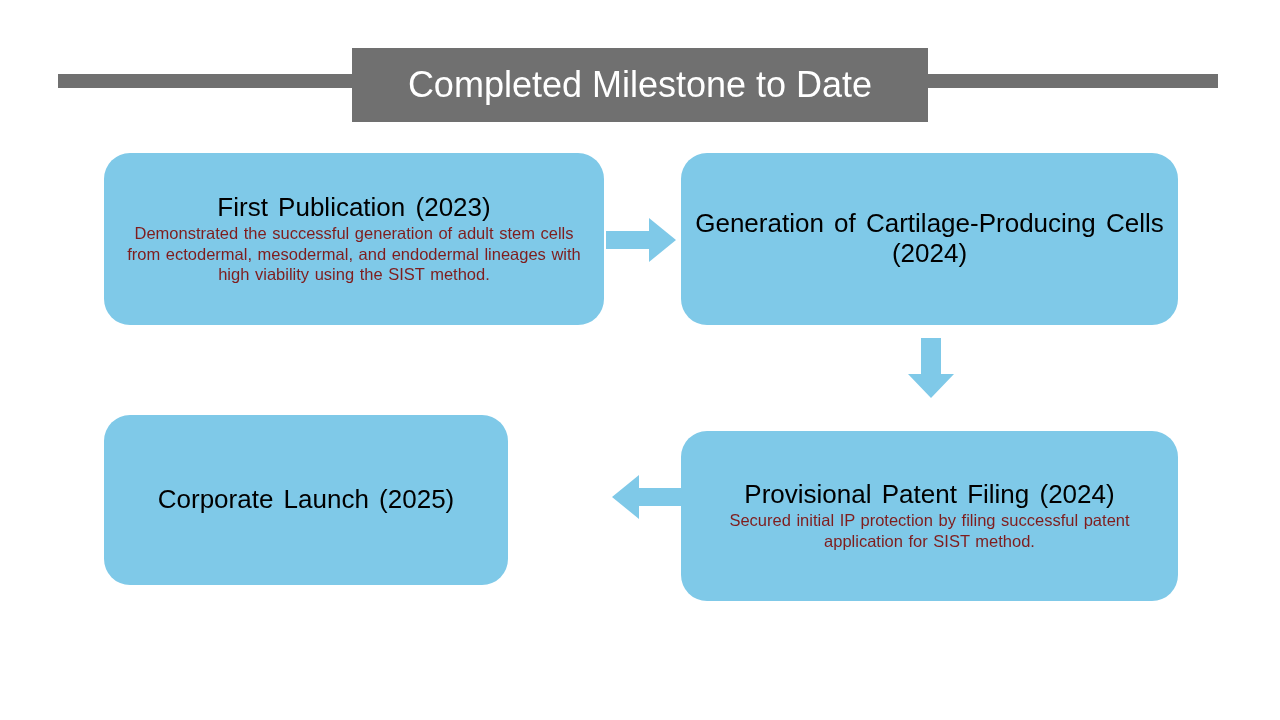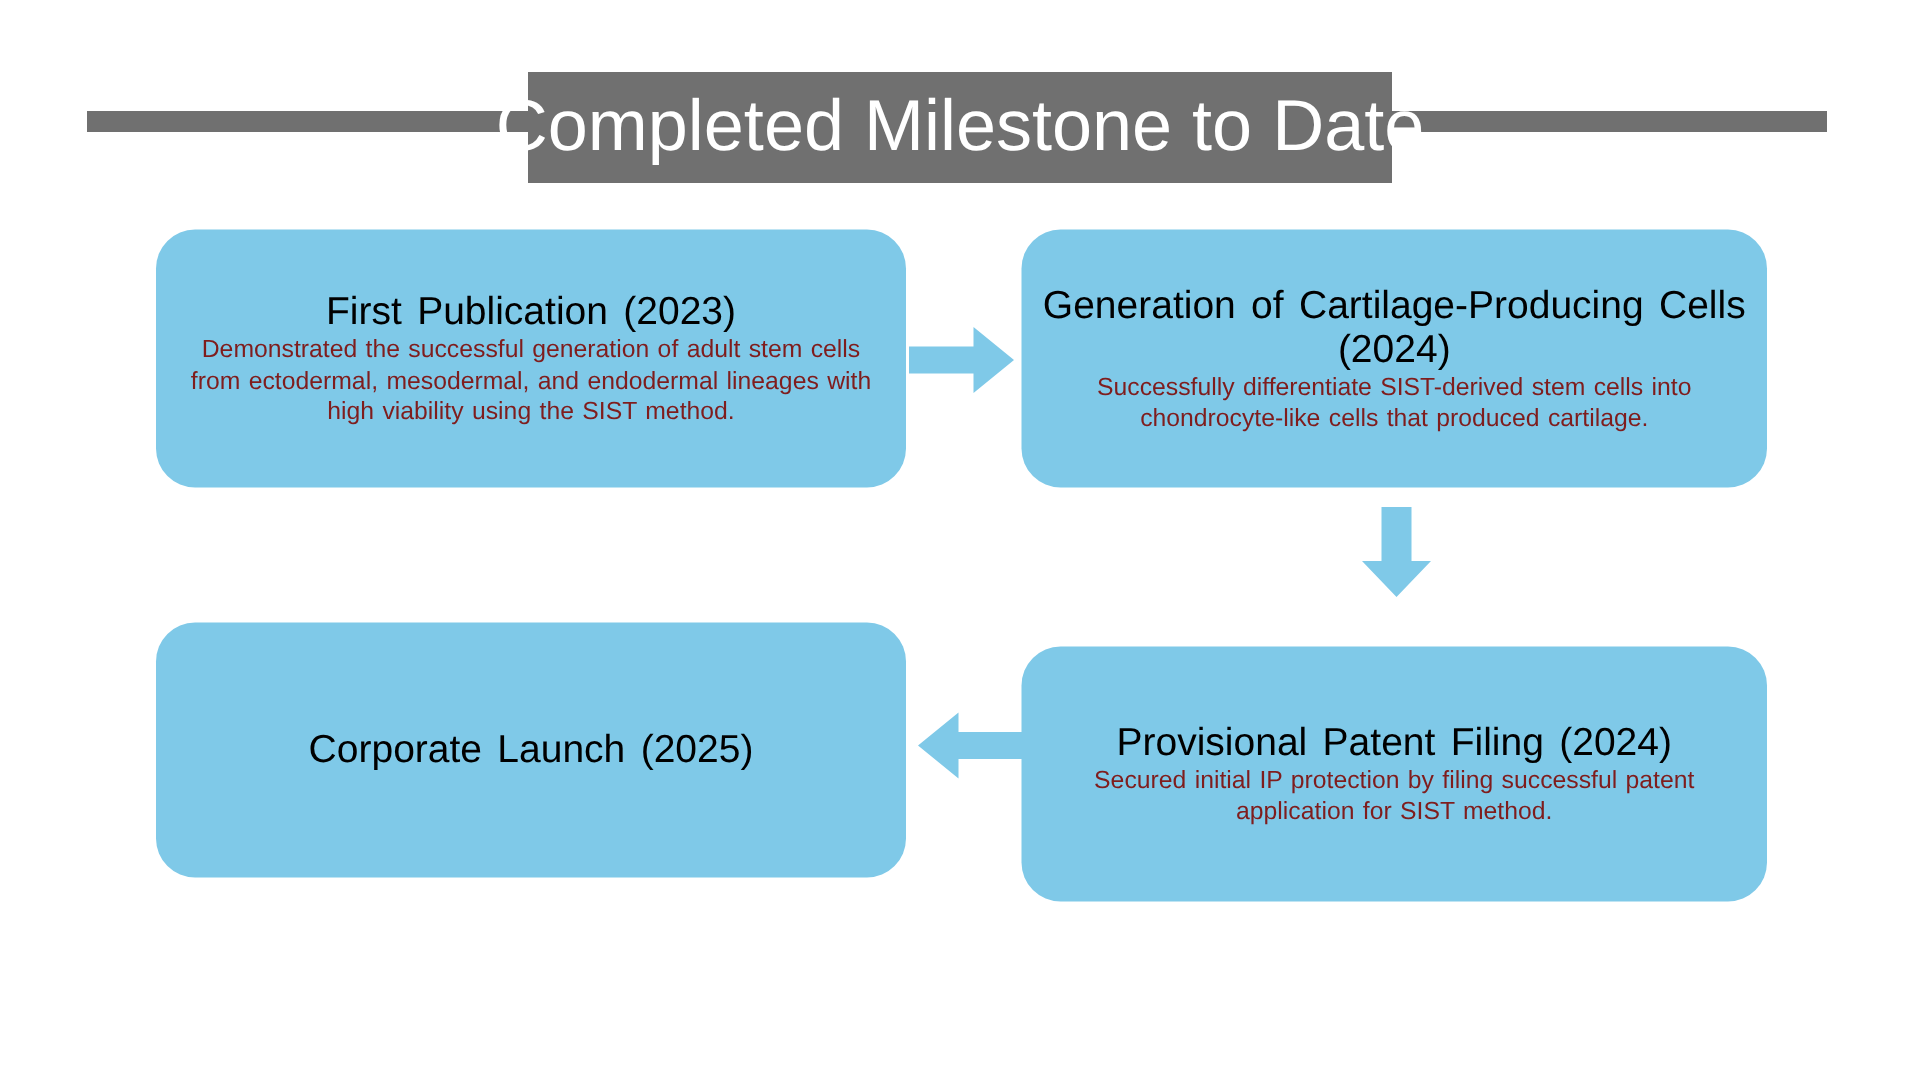--- a/index.html
+++ b/index.html
@@ -36,21 +36,21 @@
     top: 48px;
     width: 576px;
     height: 74px;
     background: #707070;
     display: flex;
     align-items: center;
     justify-content: center;
   }
   .title-text {
     color: #ffffff;
-    font-size: 48px;
+    font-size: 36px;
     font-weight: normal;
     line-height: 1;
     letter-spacing: 0px;
     white-space: nowrap;
   }
 
   
   .mbox {
     position: absolute;
     background: #7FC9E8;
@@ -75,21 +75,21 @@
     font-size: 16.5px;
     line-height: 1.25;
     color: #7f1d1d;
     margin: 0;
     word-spacing: 1px;
   }
 
   #box-1 { left: 104px; top: 153px;  width: 500px; height: 172px; }
   #box-2 { left: 681px; top: 153px;  width: 497px; height: 172px; }
   #box-3 { left: 681px; top: 415px;  width: 497px; height: 170px; margin-top: 16px; }
-  #box-4 { left: 104px; top: 415px;  width: 500px; height: 170px; }
+  #box-4 { left: 104px; top: 415px;  width: 404px; height: 170px; }
 
   #box-1 .m-body { max-width: 470px; }
   #box-2 .m-body { max-width: 470px; }
   #box-3 .m-body { max-width: 470px; }
   #box-4 .m-body { max-width: 470px; }
 
   
   .arrow {
     position: absolute;
   }
@@ -110,21 +110,20 @@
     <div class="title-text">Completed Milestone to Date</div>
   </div>
 
   <div class="mbox" id="box-1">
     <div class="m-title">First Publication (2023)</div>
     <div class="m-body">Demonstrated the successful generation of adult stem cells from ectodermal, mesodermal, and endodermal lineages with high viability using the SIST method.</div>
   </div>
 
   <div class="mbox" id="box-2">
     <div class="m-title">Generation of Cartilage-Producing Cells (2024)</div>
-    <div class="m-body">Successfully differentiate SIST-derived stem cells into chondrocyte-like cells that produced cartilage.</div>
   </div>
 
   <div class="mbox" id="box-3">
     <div class="m-title">Provisional Patent Filing (2024)</div>
     <div class="m-body">Secured initial IP protection by filing successful patent application for SIST method.</div>
   </div>
 
   <div class="mbox" id="box-4">
     <div class="m-title">Corporate Launch (2025)</div>
   </div>

